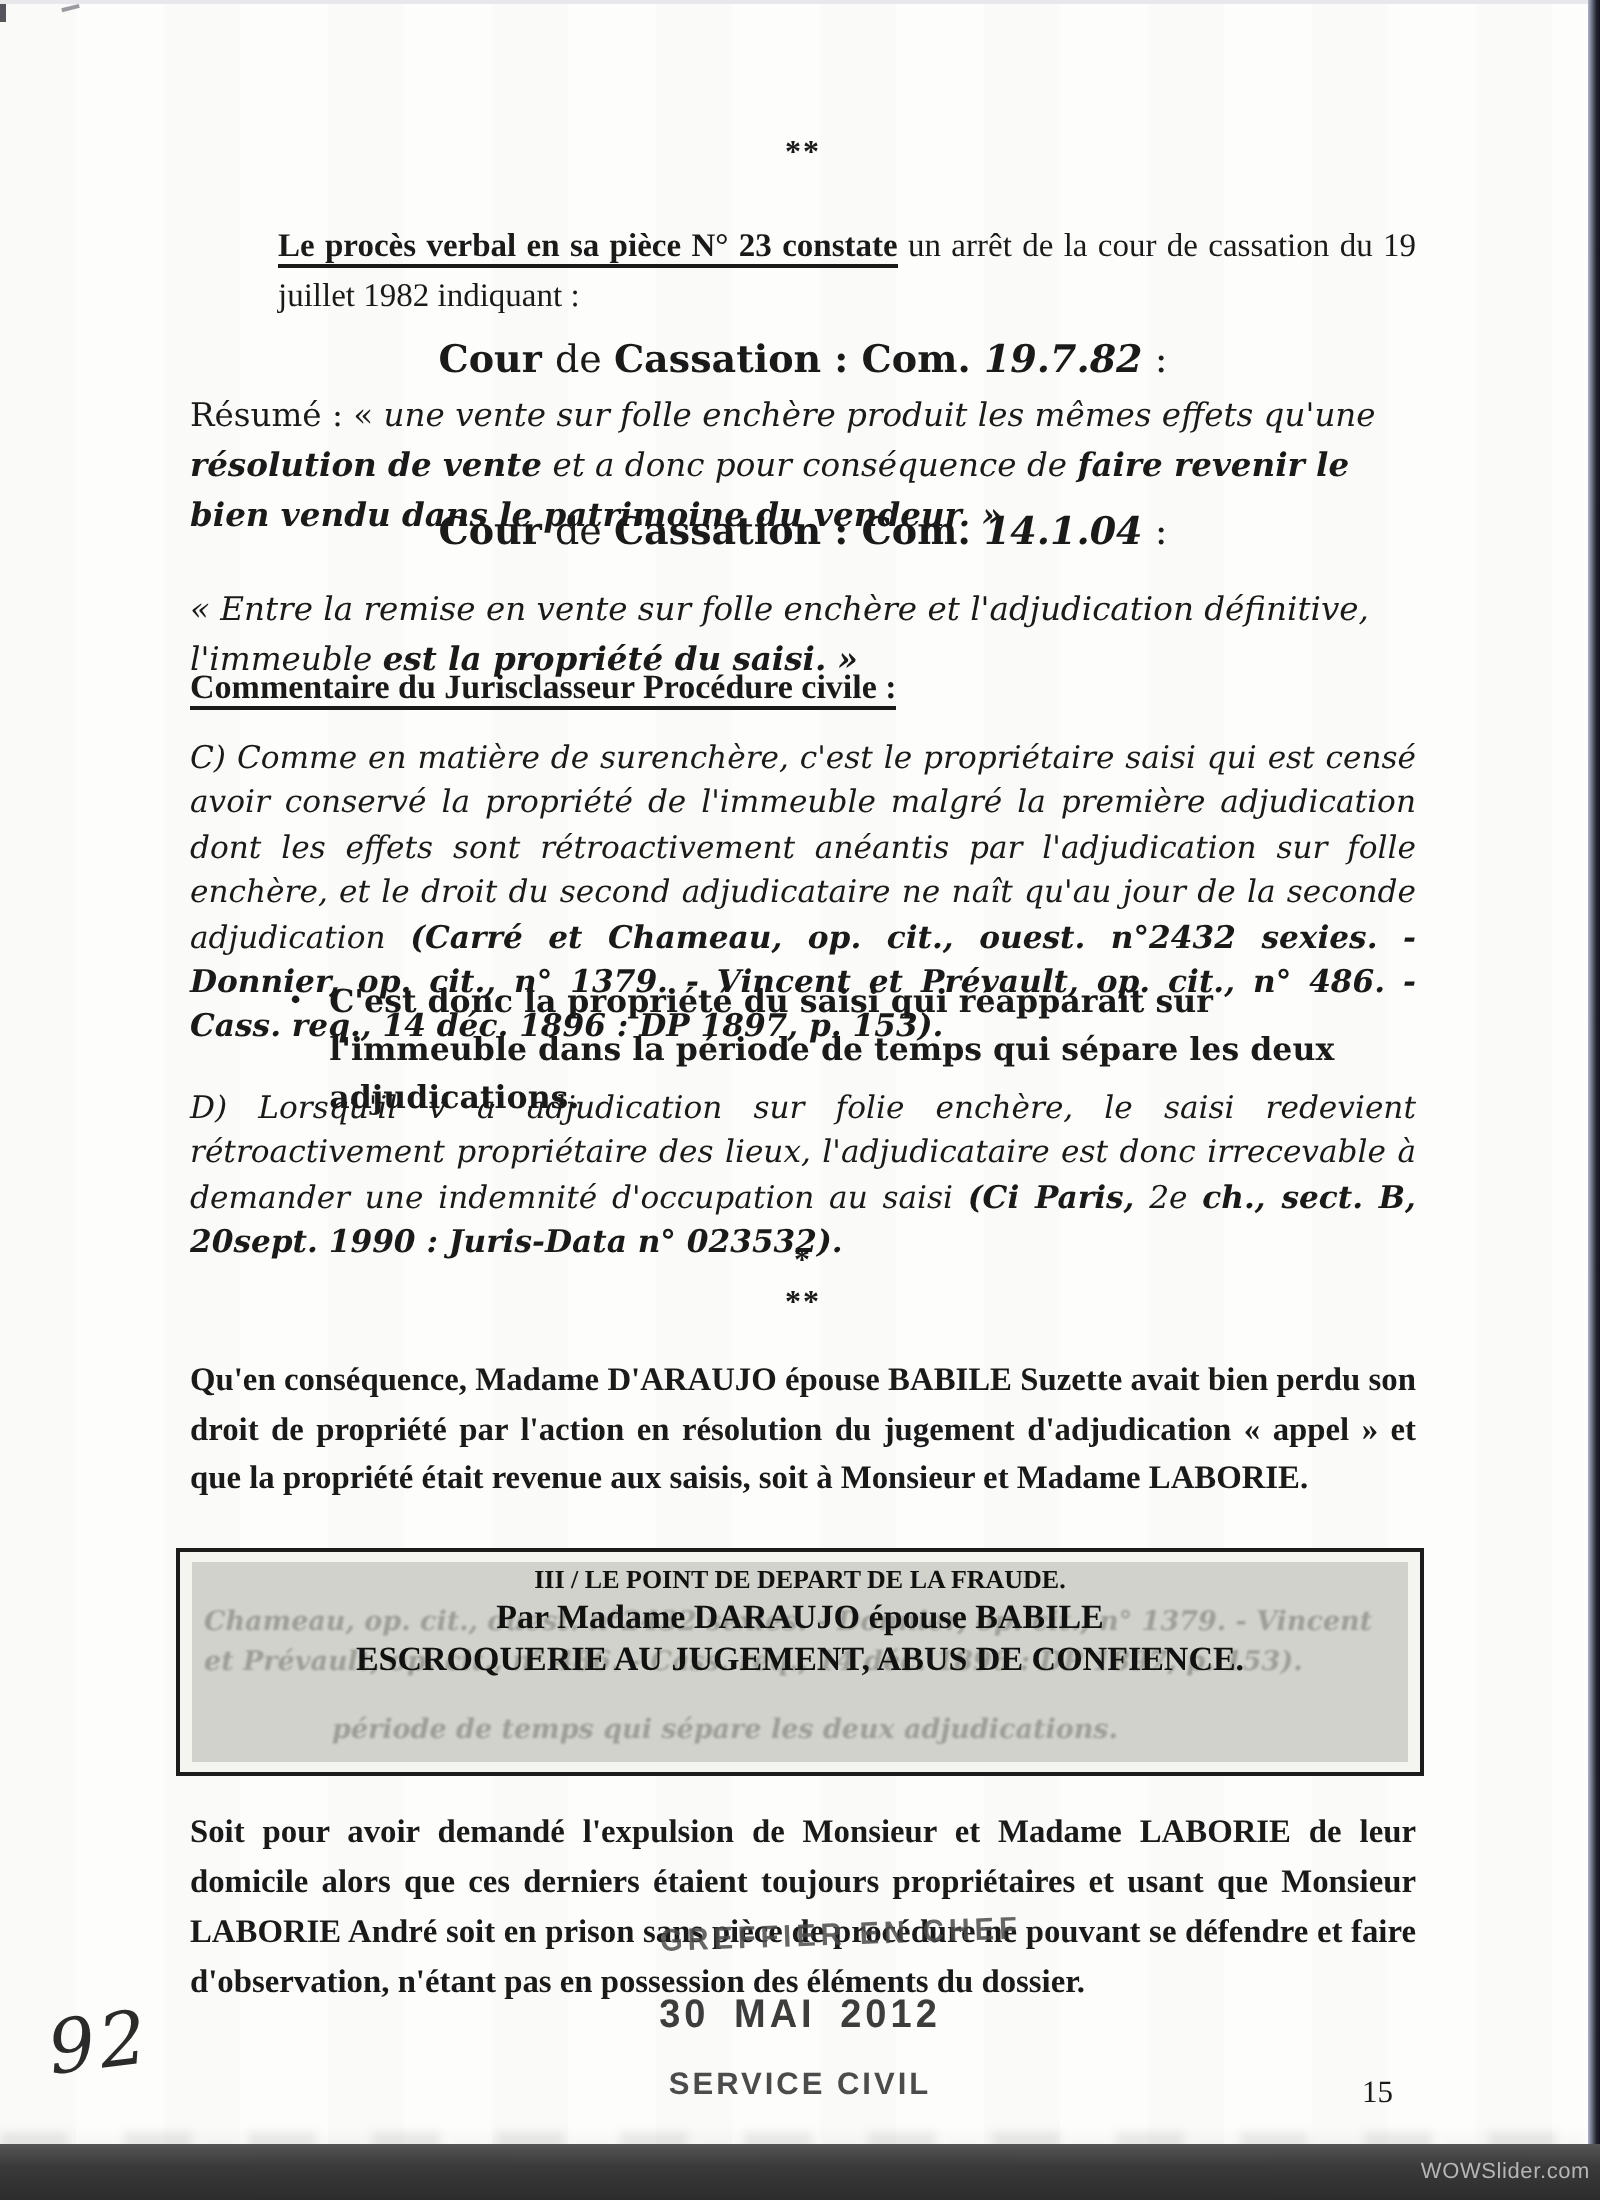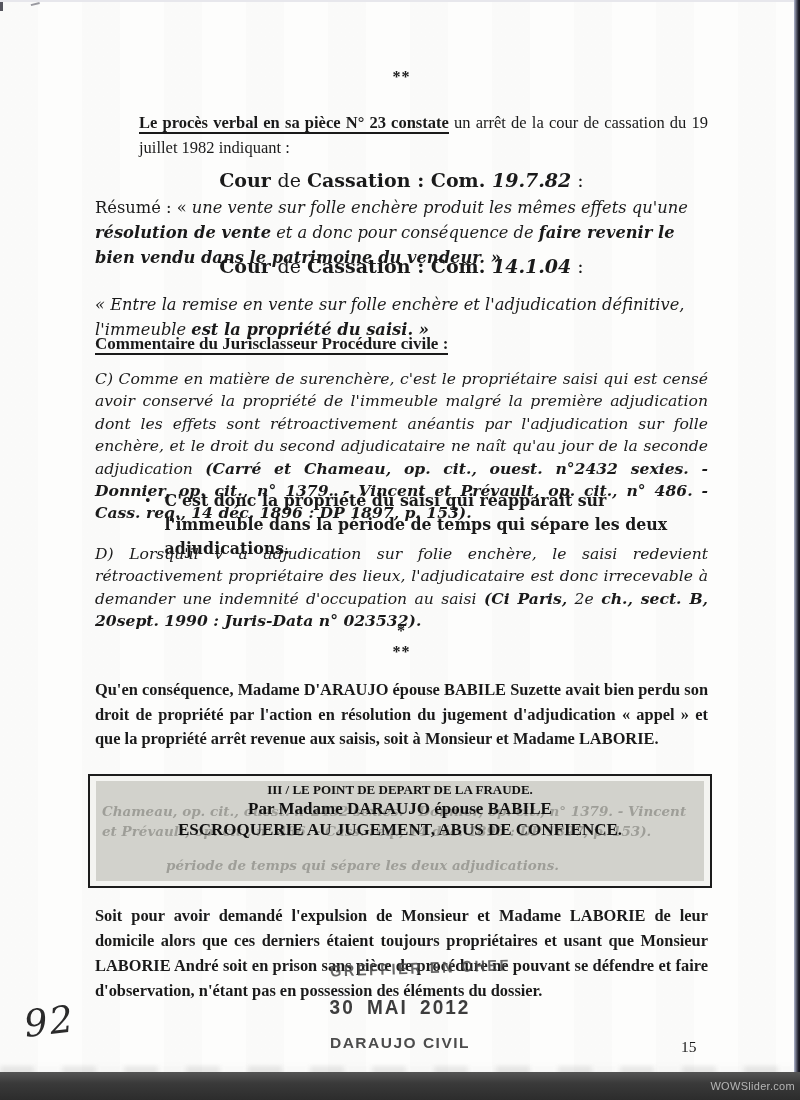--- a/index.html
+++ b/index.html
@@ -135,39 +135,39 @@
   <div class="blk bullet-row">
     <span class="bullet-dot">•</span>
     <span class="bullet-text">C'est donc la propriété du saisi qui réapparaît sur l'immeuble dans la période de temps qui sépare les deux adjudications.</span>
   </div>
 
   <p class="blk itblk justify dblk-pos"><span>D) Lorsqu'il v a adjudication sur folie enchère, le saisi redevient rétroactivement propriétaire des lieux, l'adjudicataire est donc irrecevable à demander une indemnité d'occupation au saisi </span><span class="bi">(Ci Paris,</span><span class="reg-it"> 2e </span><span class="bi">ch., sect. B, 20sept. 1990 : Juris-Data n° 023532).</span></p>
 
   <div class="blk center stars star-mid1">*</div>
   <div class="blk center stars star-mid2">**</div>
 
-  <p class="blk conclusion justify">Qu'en conséquence, Madame D'ARAUJO épouse BABILE Suzette avait bien perdu son droit de propriété par l'action en résolution du jugement d'adjudication «  appel » et que la propriété arrêt revenue aux saisis, soit à Monsieur et Madame LABORIE.</p>
+  <p class="blk conclusion justify">Qu'en conséquence, Madame D'ARAUJO épouse BABILE Suzette avait bien perdu son droit de propriété par l'action en résolution du jugement d'adjudication «  appel » et que la propriété était revenue aux saisis, soit à Monsieur et Madame LABORIE.</p>
 
   <div class="fraud-box">
     <div class="fraud-inner">
       <span class="ghost ghost-1">Chameau, op. cit., ouest. n°2432 sexies. - Donnier, op. cit., n° 1379. - Vincent</span>
       <span class="ghost ghost-2">et Prévault, op. cit., n° 486. - Cass. req., 14 déc. 1896 : DP 1897, p. 153).</span>
       <span class="ghost ghost-3">période de temps qui sépare les deux adjudications.</span>
       <div class="fraud-line fraud-line1">III / LE POINT DE DEPART DE LA FRAUDE.</div>
       <div class="fraud-line fraud-line2">Par Madame DARAUJO épouse BABILE</div>
       <div class="fraud-line fraud-line3">ESCROQUERIE AU JUGEMENT, ABUS DE CONFIENCE.</div>
     </div>
   </div>
 
   <p class="blk final-para justify">Soit pour avoir demandé l'expulsion de Monsieur et Madame LABORIE de leur domicile alors que ces derniers étaient toujours propriétaires et usant que Monsieur LABORIE André soit en prison sans pièce de procédure ne pouvant se défendre et faire d'observation, n'étant pas en possession des éléments du dossier.</p>
 
   <div class="stamp stamp-greffier">GREFFIER EN CHEF</div>
   <div class="stamp stamp-stray">ˏ</div>
   <div class="stamp stamp-date">30 MAI 2012</div>
-  <div class="stamp stamp-service">DARAUJO CIVIL</div>
+  <div class="stamp stamp-service">SERVICE CIVIL</div>
 
   <div class="handwritten">92</div>
   <div class="page-number">15</div>
 
   <div class="smudge-strip"></div>
   <div class="edge-top"></div>
   <div class="edge-right"></div>
   <div class="bottom-bar">
     <span class="watermark">WOWSlider.com</span>
   </div>

